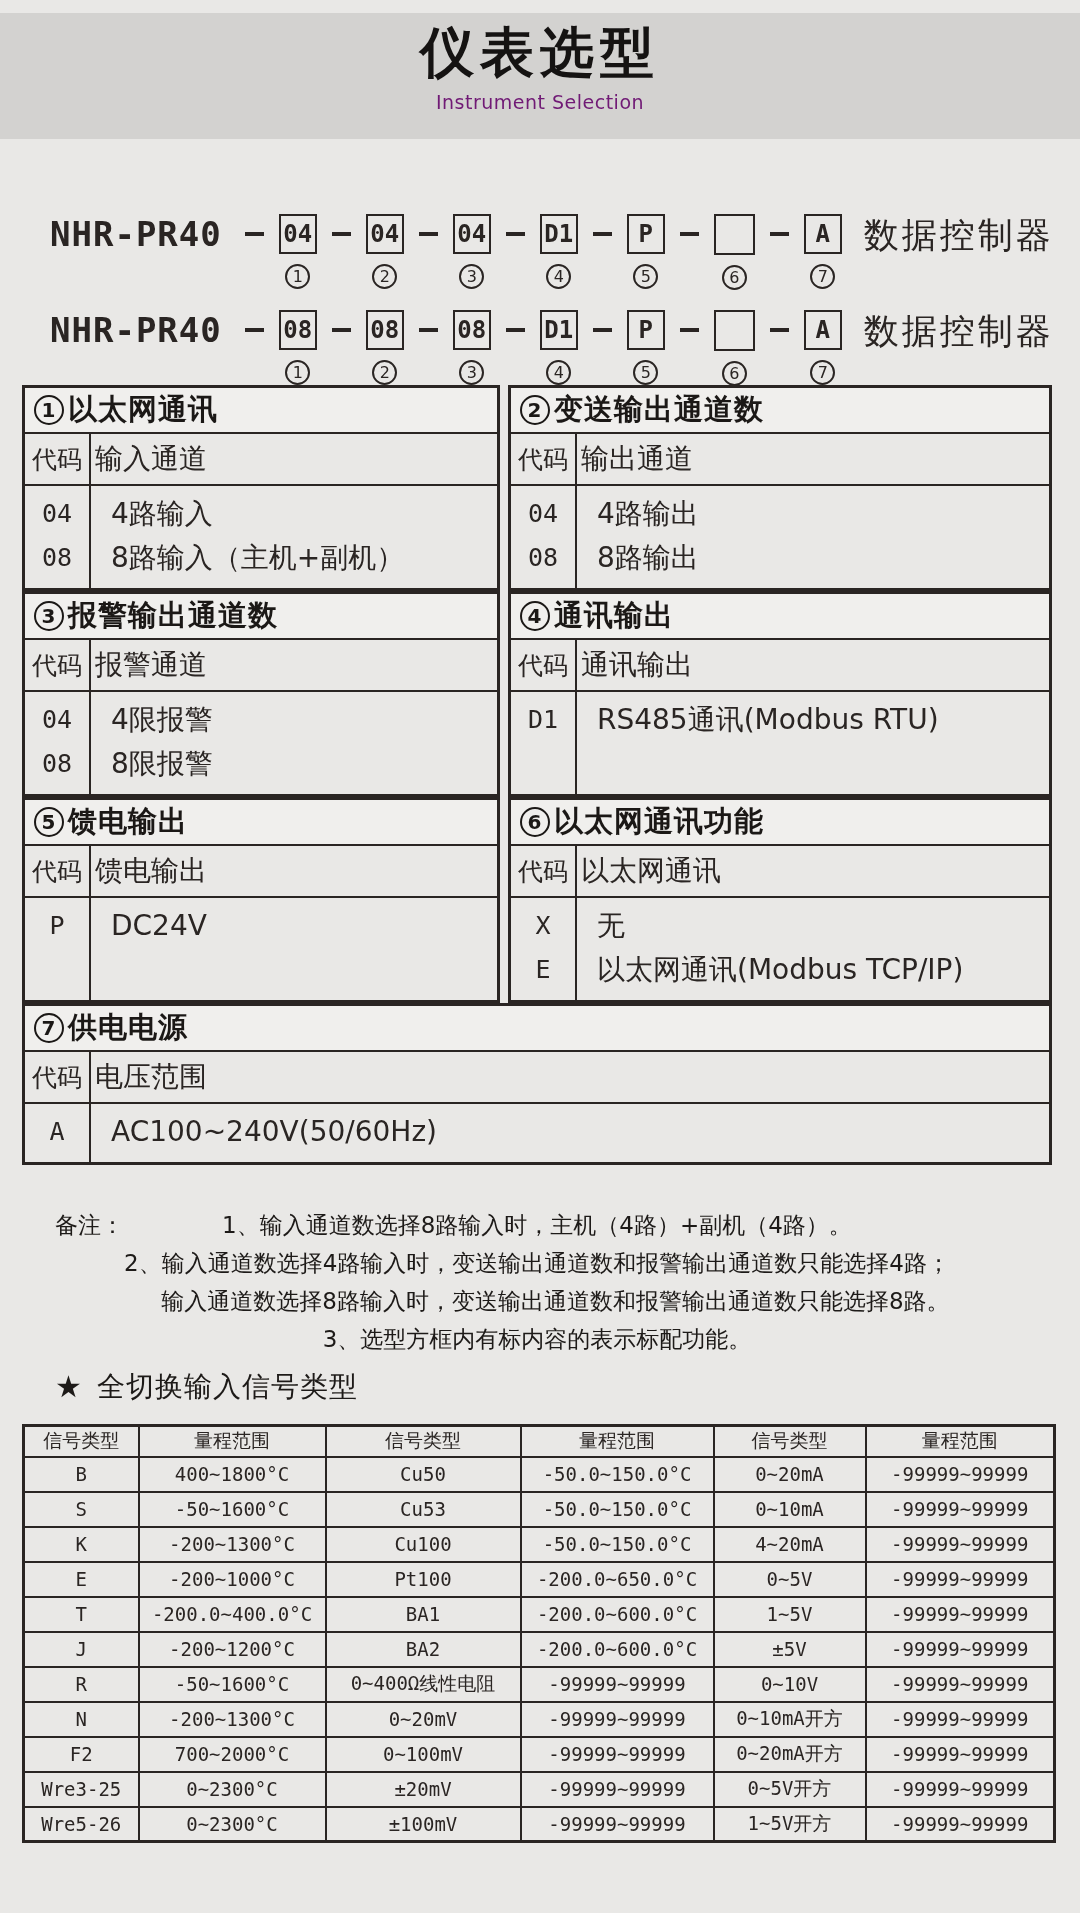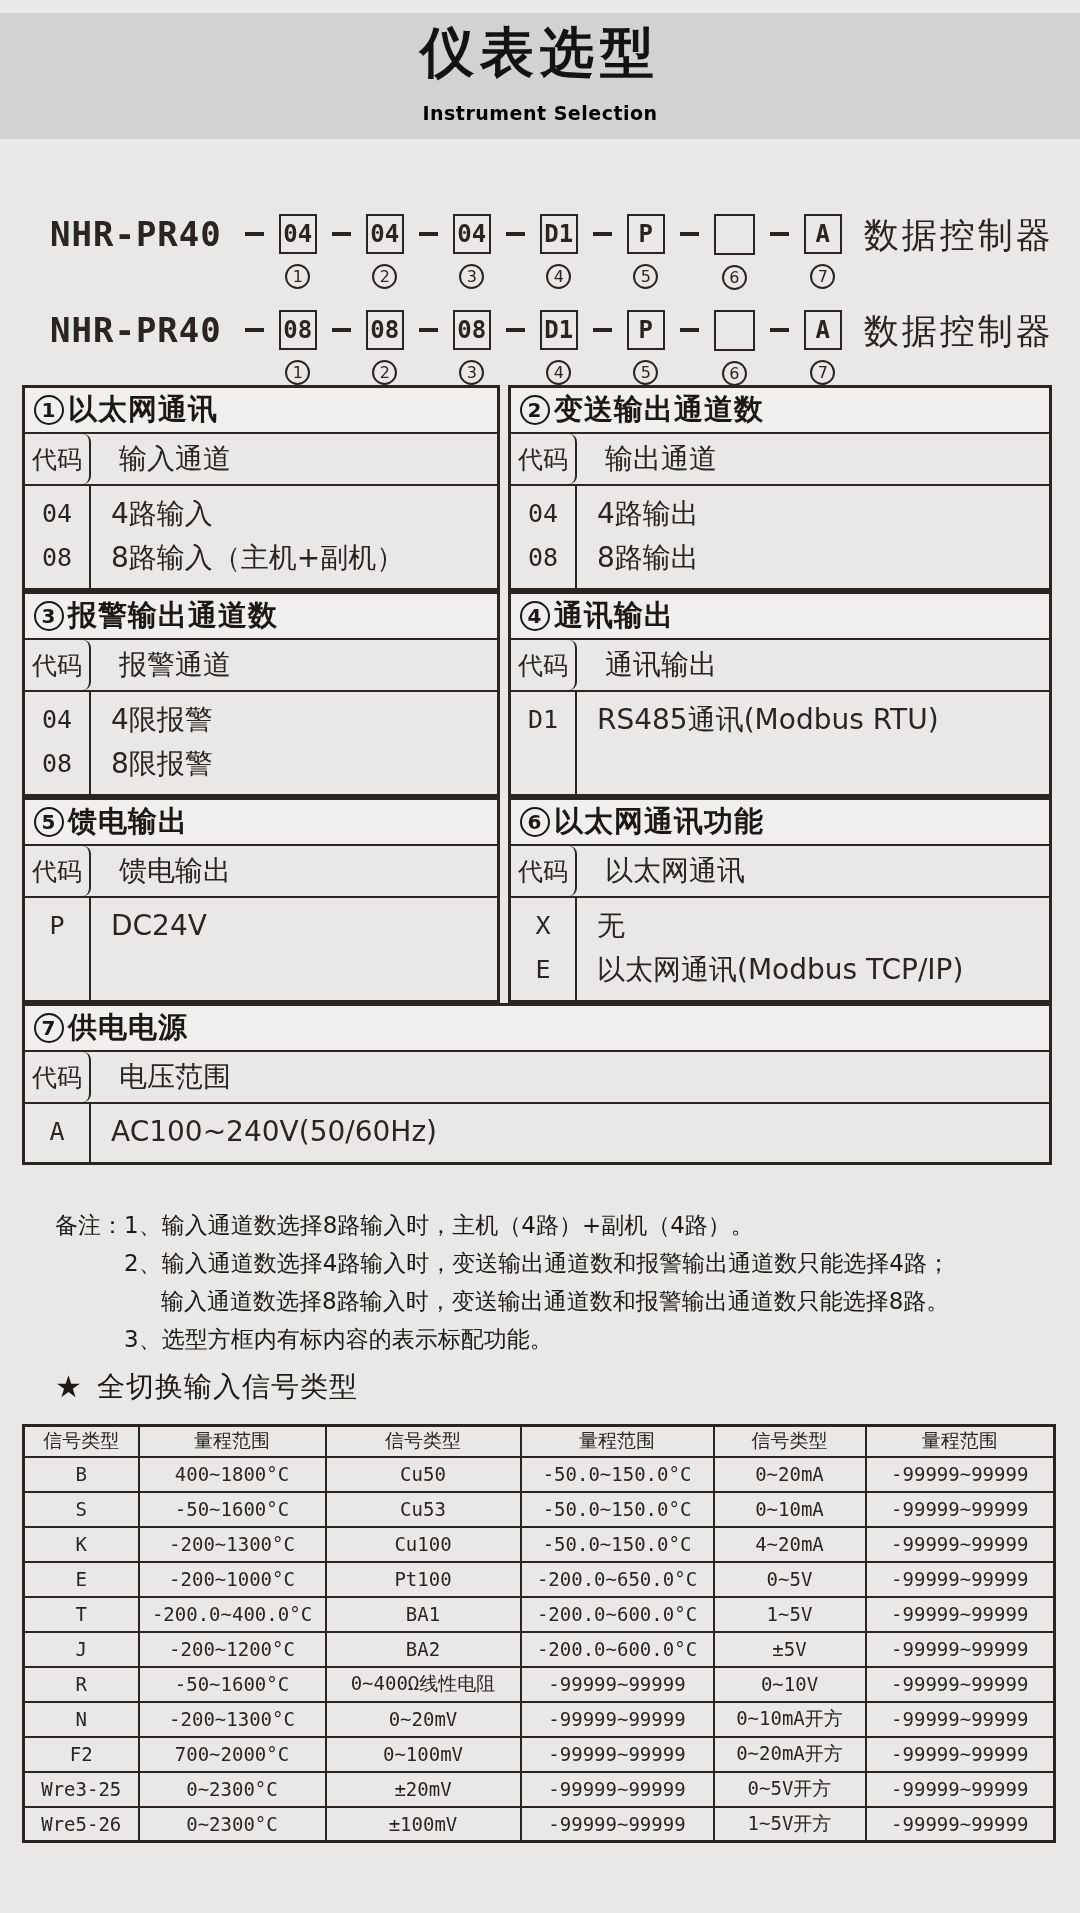--- a/index.html
+++ b/index.html
@@ -14,21 +14,21 @@
 
   
   .header-band {
     position:absolute; top:13px; left:0; width:1080px; height:126px;
     background:#d3d2d0; text-align:center;
   }
   .page-title {
     font-size:54px; font-weight:700; letter-spacing:6px;
     margin-top:4px; color:#151312;
   }
-  .page-subtitle { font-size:19px; margin-top:12px; color:#000000; letter-spacing:0.5px;font-weight:bold; }
+  .page-subtitle { font-size:19px; margin-top:1px; color:#701a75; letter-spacing:0.5px; }
 
   
   .model-area { position:absolute; top:214px; left:50px; }
   .model-line { display:flex; align-items:flex-start; }
   .model-line + .model-line { margin-top:20px; }
   .model-prefix {
     font-family:"DejaVu Sans Mono","Liberation Mono",monospace;
     font-size:34px; font-weight:600; line-height:40px; letter-spacing:1px;
     margin-right:8px; white-space:nowrap;
   }
@@ -59,35 +59,35 @@
     background:#f0efed; height:46px; display:flex; align-items:center;
     padding:0 10px 0 9px; border-bottom:2px solid #2a2523;
     font-size:29px; font-weight:700; letter-spacing:1px; color:#1b1816;
   }
   .sec-num {
     width:30px; height:30px; border:2.5px solid #1b1816; border-radius:50%;
     display:flex; align-items:center; justify-content:center;
     font-size:20px; font-weight:700; margin-right:4px; flex:none;
   }
   .sec-subrow { display:grid; grid-template-columns:66px 1fr; border-bottom:2px solid #2a2523; height:52px; }
-  .sec-code-h { border-right:2px solid #2a2523; display:flex; align-items:center; justify-content:center; font-size:25px;border-radius:8px; }
-  .sec-value-h { display:flex; align-items:center; padding-left:28px; font-size:28px; }
+  .sec-code-h { border-right:2px solid #2a2523; display:flex; align-items:center; justify-content:center; font-size:25px; }
+  .sec-value-h { display:flex; align-items:center; padding-left:4px; font-size:28px; }
   .sec-body { display:grid; grid-template-columns:66px 1fr; flex:1; }
   .sec-body-codes { border-right:2px solid #2a2523; display:flex; flex-direction:column; padding:6px 0 8px; }
   .sec-body-values { display:flex; flex-direction:column; padding:6px 0 8px 20px; }
   .sec-code-line {
     text-align:center; line-height:44px; font-size:25px;
     font-family:"DejaVu Sans Mono","Liberation Mono",monospace; font-weight:500;
   }
   .sec-value-line { line-height:44px; font-size:28px; white-space:nowrap; }
 
   
   .notes { position:absolute; top:1206px; left:55px; display:flex; font-size:23px; line-height:38px; color:#1d1a18; }
   .notes-label { flex:none; white-space:nowrap; }
-  .notes-items { display:flex; flex-direction:column; }
+  .notes-items { display:flex; flex-direction:column;text-align:center; }
   .note-line { white-space:nowrap; }
   .note-line.indent-1 { margin-left:37px; }
 
   
   .signal-heading {
     position:absolute; top:1368px; left:55px;
     display:flex; align-items:center; font-size:28px; color:#1d1a18; letter-spacing:1px;
   }
   .star-icon { font-size:30px; margin-right:14px; line-height:1; }
 

